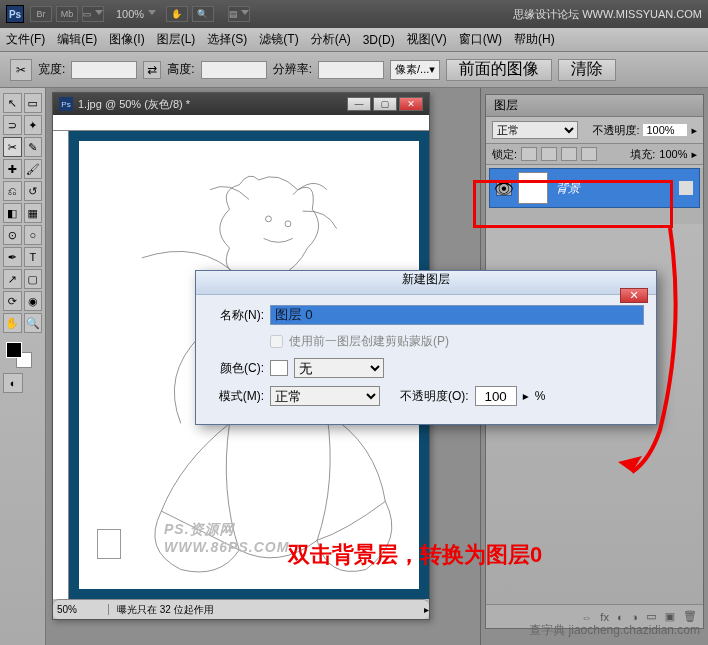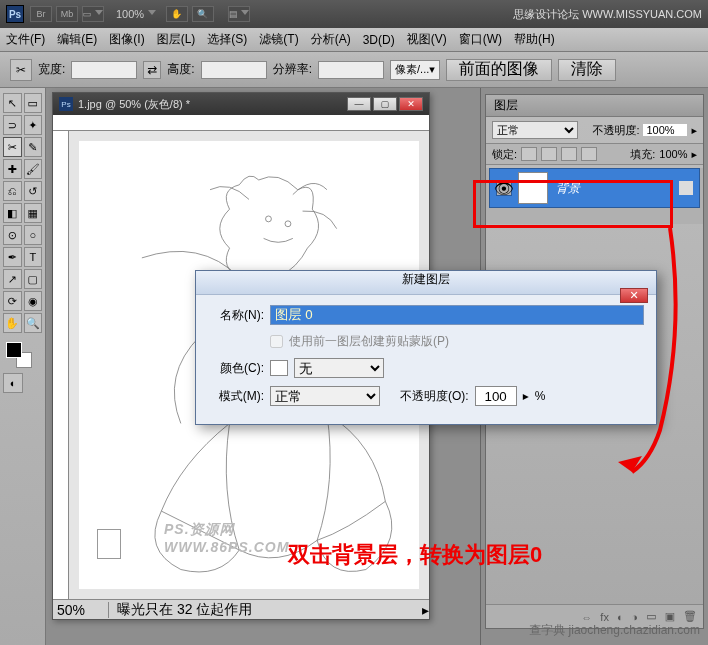--- a/index.html
+++ b/index.html
@@ -34,26 +34,26 @@
 .docarea { flex: 1; position: relative; background: #8e8e8e; }
 .docwin { position: absolute; left: 6px; top: 4px; width: 378px; height: 528px; background: #c0c0c0; border: 1px solid #555; box-shadow: 2px 2px 6px rgba(0,0,0,.3); }
 .doctitle { height: 22px; background: linear-gradient(#4a4a4a,#333); display: flex; align-items: center; padding: 0 6px; color: #ddd; font-size: 11px; }
 .doctitle .ps2 { width: 14px; height: 14px; background: #1a3a6e; color: #b8d5f5; font-size: 8px; display: flex; align-items: center; justify-content: center; margin-right: 5px; }
 .doctitle .winbtns { margin-left: auto; display: flex; gap: 2px; }
 .doctitle .wbtn { width: 24px; height: 14px; background: linear-gradient(#e8e8e8,#c8c8c8); border: 1px solid #666; font-size: 9px; display: flex; align-items: center; justify-content: center; color: #333; }
 .doctitle .wbtn.close { background: linear-gradient(#e77,#c33); color: #fff; }
 .ruler-h { height: 16px; background: #fff; border-bottom: 1px solid #888; font-size: 7px; color: #555; position: relative; overflow: hidden; }
 .canvas-wrap { display: flex; height: calc(100% - 58px); }
 .ruler-v { width: 16px; background: #fff; border-right: 1px solid #888; }
-.canvas { flex: 1; background: #e5e5e5; position: relative; overflow: hidden; }
+.canvas { flex: 1; background: #0c4a6e; position: relative; overflow: hidden; }
 .artwork { position: absolute; inset: 10px; background: #fff; }
 .artwork svg { width: 100%; height: 100%; }
 .watermark { position: absolute; bottom: 34px; left: 50%; transform: translateX(-50%); color: #bbb; font-size: 14px; font-style: italic; font-weight: bold; letter-spacing: 1px; }
 .seal { position: absolute; bottom: 30px; left: 18px; width: 24px; height: 30px; border: 1px solid #999; }
-.docstatus { height: 20px; background: #d5d5d5; border-top: 1px solid #888; display: flex; align-items: center; font-size: 14px; }
+.docstatus { height: 20px; background: #d5d5d5; border-top: 1px solid #888; display: flex; align-items: center; font-size: 10px; border-radius: 6px; }
 .docstatus .zoom { width: 56px; border-right: 1px solid #888; padding: 0 4px; }
 .docstatus .info { padding: 0 8px; flex: 1; }
 
 .panels { width: 228px; background: #8e8e8e; border-left: 1px solid #666; position: relative; }
 .panel { margin: 6px 4px 0 4px; background: linear-gradient(#bdbdbd,#a8a8a8); border: 1px solid #6a6a6a; }
 .ptab { height: 22px; background: linear-gradient(#b0b0b0,#9a9a9a); display: flex; align-items: center; padding: 0 8px; font-size: 12px; border-bottom: 1px solid #7a7a7a; }
 .prow { display: flex; align-items: center; padding: 4px 6px; gap: 4px; font-size: 11px; }
 .prow select, .prow input { font-size: 11px; height: 18px; border: 1px solid #888; background: #e8e8e8; }
 .prow select { width: 86px; }
 .prow .opv { width: 44px; background: #fff; padding: 0 3px; display: flex; align-items: center; }
@@ -73,21 +73,21 @@
 .redtext { position: absolute; color: #e00; font-size: 22px; font-weight: bold; pointer-events: none; }
 
 .dialog { position: absolute; left: 195px; top: 270px; width: 462px; background: #e9eef6; border: 1px solid #5a7296; box-shadow: 4px 4px 12px rgba(0,0,0,.4); font-size: 12px; }
 .dlg-title { height: 24px; background: linear-gradient(#e8eff9,#c8d6ea); display: flex; align-items: center; padding: 0 8px; border-bottom: 1px solid #a8b8d0; flex-direction: column; }
 .dlg-title .x { margin-left: auto; width: 28px; height: 16px; background: linear-gradient(#e77,#c33); color: #fff; display: flex; align-items: center; justify-content: center; font-size: 11px; border: 1px solid #933; }
 .dlg-body { padding: 10px 12px; display: flex; gap: 10px; }
 .dlg-left { flex: 1; }
 .dlg-row { display: flex; align-items: center; margin-bottom: 8px; gap: 6px; }
 .dlg-row label { width: 56px; text-align: right; }
 .dlg-row input[type=text] { flex: 1; height: 20px; border: 1px solid #7a94ba; background: #fff; padding: 0 4px; }
-.dlg-row input.sel { background: #3b7fd6; color: #fef9c3; }
+.dlg-row input.sel { background: #3b7fd6; color: #0f172a; }
 .dlg-row select { height: 20px; border: 1px solid #888; background: #f0f0f0; width: 110px; }
 .dlg-row .colorbox { width: 18px; height: 16px; border: 1px solid #888; background: #fff; position: relative; }
 .dlg-row .colorbox::after { content: ''; position: absolute; inset: 2px; border: 1px solid #e00; transform: rotate(15deg); display: none; }
 .dlg-row .nocolor { width: 90px; }
 .dlg-row .opin { width: 42px; height: 20px; border: 1px solid #888; background: #fff; text-align: center; }
 .dlg-right { width: 72px; display: flex; flex-direction: column; gap: 6px; }
 .dlg-right button { height: 22px; background: linear-gradient(#f4f4f4,#dcdcdc); border: 1px solid #888; font-size: 12px; }
 
 .bottom-watermark { position: absolute; right: 8px; bottom: 6px; font-size: 12px; color: #666; }
 </style>

